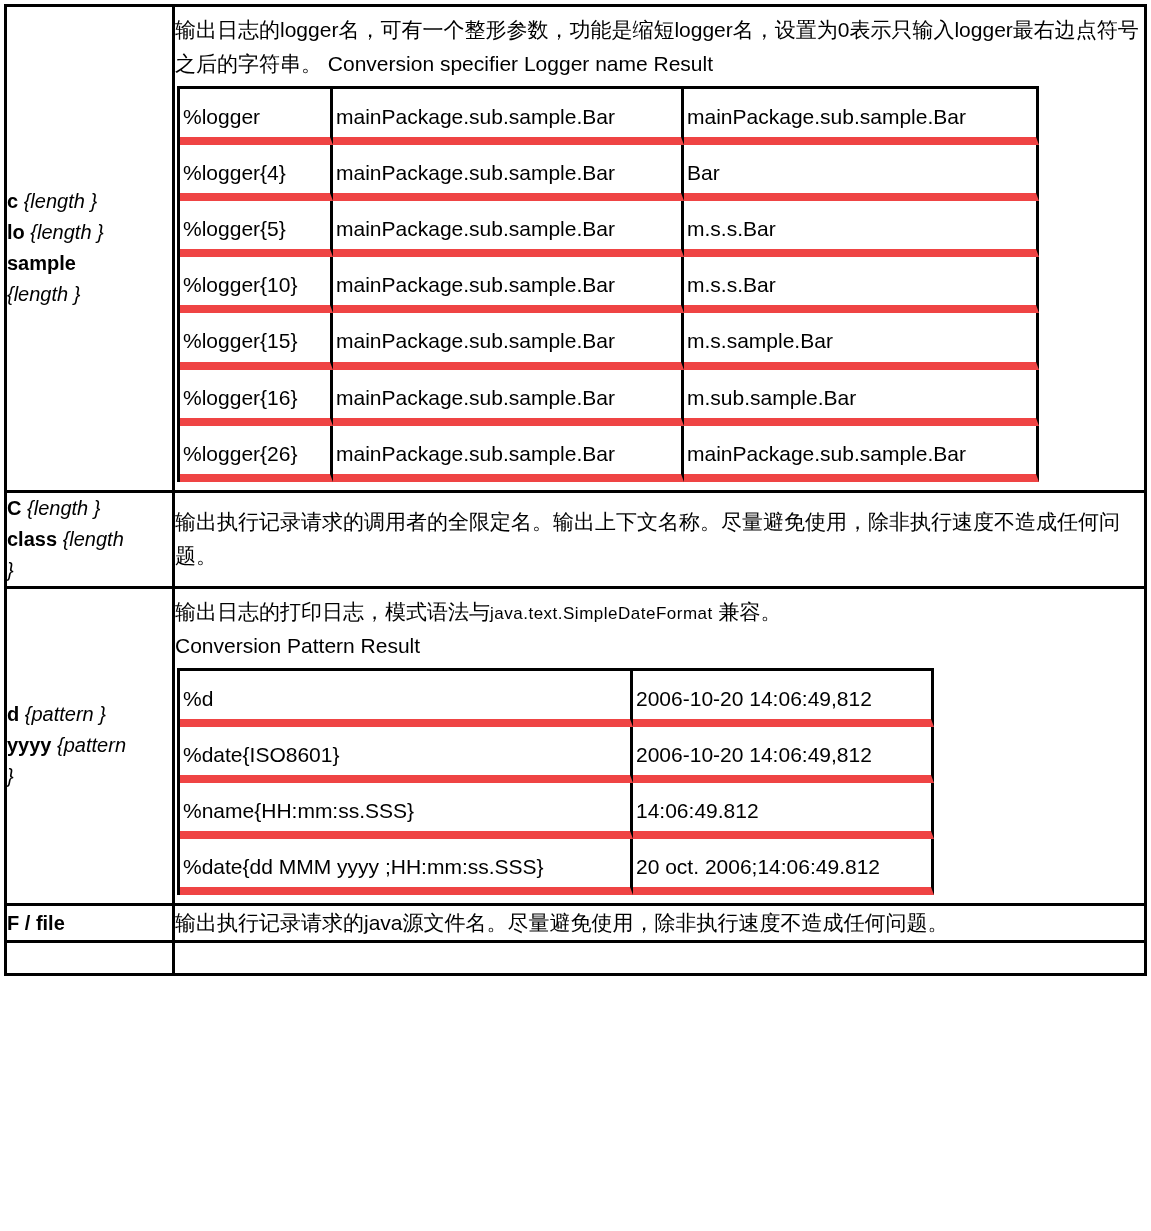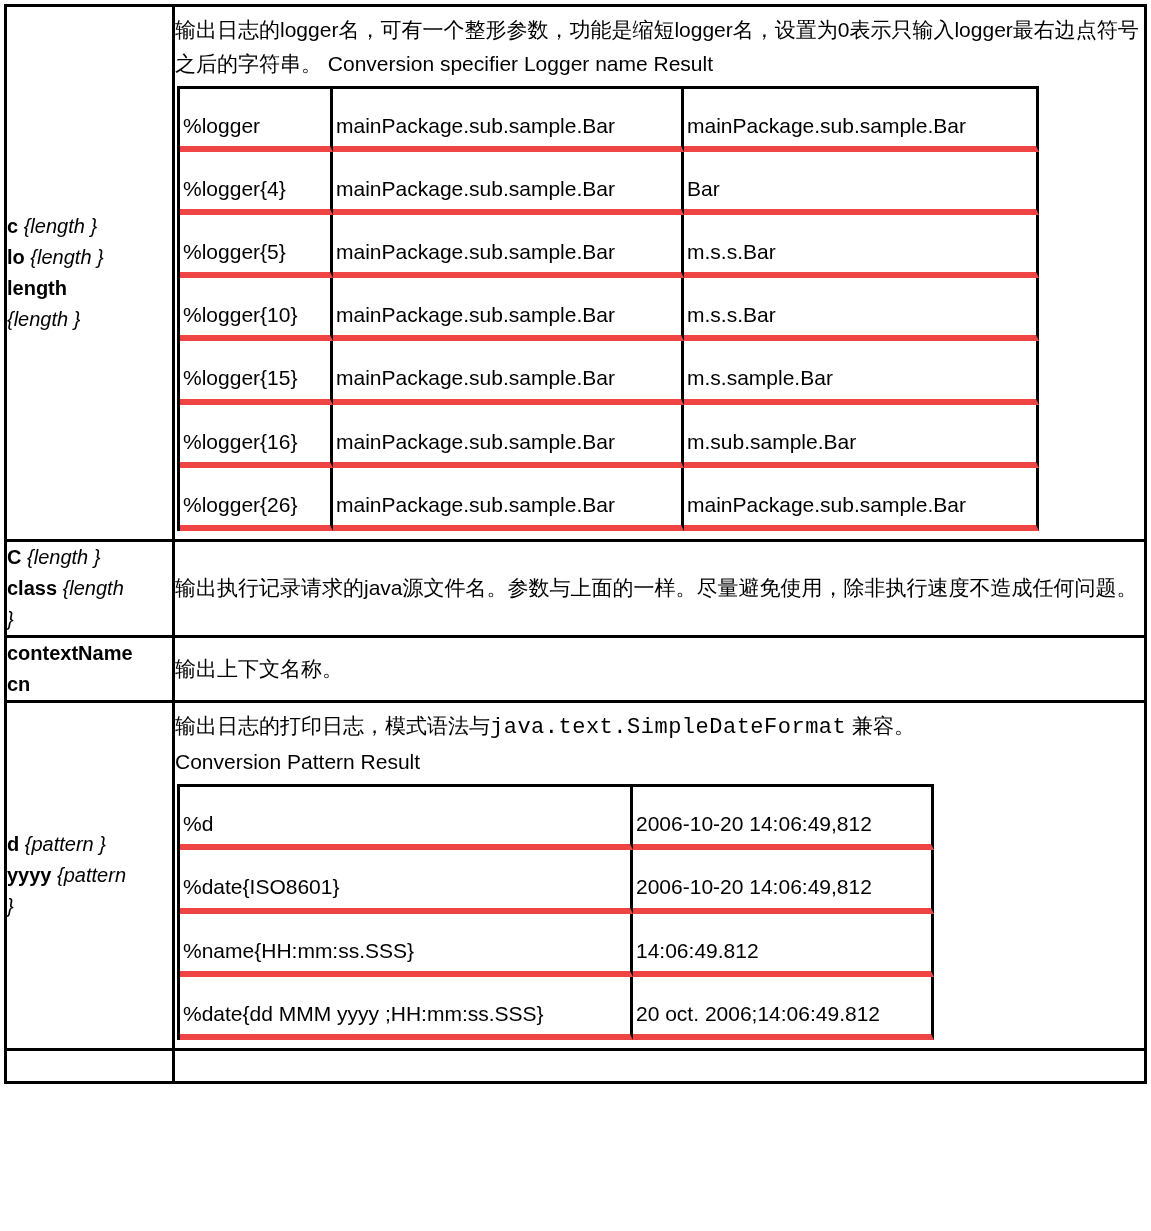--- a/index.html
+++ b/index.html
@@ -61,40 +61,40 @@
   
   p.para {
     margin: 0;
     padding: 0;
     font-size: 21px;
     line-height: 1.62;
     letter-spacing: 0px;
   }
   p.para.first { padding-top: 6px; }
   .mono {
-    font-family: Liberation Mono, monospace;
-    font-size: 22px;
+    font-family: Liberation Sans, sans-serif;
+    font-size: 17px;
     letter-spacing: 0.5px;
   }
 
   
   table.nested {
     border-collapse: separate;
     border-spacing: 0;
     table-layout: fixed;
     margin: 5px 0 8px 2px;
     border-top: 3px solid #000;
     border-left: 3px solid #000;
   }
   table.nested td {
     border-right: 3px solid #000;
-    border-bottom: 6px solid #ef4444;
+    border-bottom: 8px solid #ef4444;
     font-size: 21px;
     line-height: 1.1;
-    padding: 25px 0px 9px 3px;
+    padding: 16px 0px 9px 3px;
     white-space: nowrap;
     overflow: hidden;
     vertical-align: middle;
   }
 
   table.logger-tbl { width: 850px; }
   table.logger-tbl td.c1 { width: 147px; }
   table.logger-tbl td.c2 { width: 345px; }
   table.logger-tbl td.c3 { width: 349px; }
 
@@ -109,21 +109,21 @@
 
 <div class="page">
 
   <table class="outer">
     <tbody>
 
       <tr>
         <td class="spec">
           <span class="ln"><b>c</b> <i>{length }</i></span>
           <span class="ln"><b>lo</b> <i>{length }</i></span>
-          <span class="ln"><b>length</b></span>
+          <span class="ln"><b>sample</b></span>
           <span class="ln"><i>{length }</i></span>
         </td>
         <td class="desc">
           <p class="para first">输出日志的logger名，可有一个整形参数，功能是缩短logger名，设置为0表示只输入logger最右边点符号之后的字符串。 Conversion specifier Logger name Result</p>
 
           <table class="nested logger-tbl">
             <tbody>
               <tr>
                 <td class="c1">%logger</td>
                 <td class="c2">mainPackage.sub.sample.Bar</td>
@@ -164,33 +164,24 @@
         </td>
       </tr>
 
       <tr>
         <td class="spec">
           <span class="ln"><b>C</b> <i>{length }</i></span>
           <span class="ln"><b>class</b> <i>{length</i></span>
           <span class="ln"><i>}</i></span>
         </td>
         <td class="desc">
-          <p class="para">输出执行记录请求的java源文件名。参数与上面的一样。尽量避免使用，除非执行速度不造成任何问题。</p>
-        </td>
-      </tr>
-
-      <tr>
-        <td class="spec">
-          <span class="ln"><b>contextName</b></span>
-          <span class="ln"><b>cn</b></span>
-        </td>
-        <td class="desc">
-          <p class="para">输出上下文名称。</p>
-        </td>
-      </tr>
+          <p class="para">输出执行记录请求的调用者的全限定名。输出上下文名称。尽量避免使用，除非执行速度不造成任何问题。</p>
+        </td>
+      </tr>
+
 
       <tr>
         <td class="spec">
           <span class="ln"><b>d</b> <i>{pattern }</i></span>
           <span class="ln"><b>yyyy</b> <i>{pattern</i></span>
           <span class="ln"><i>}</i></span>
         </td>
         <td class="desc">
           <p class="para first"><span>输出日志的打印日志，模式语法与</span><span class="mono">java.text.SimpleDateFormat</span><span> 兼容。</span></p>
           <p class="para">Conversion Pattern Result</p>
@@ -211,20 +202,28 @@
               </tr>
               <tr>
                 <td class="c1">%date{dd MMM yyyy ;HH:mm:ss.SSS}</td>
                 <td class="c2">20 oct. 2006;14:06:49.812</td>
               </tr>
             </tbody>
           </table>
         </td>
       </tr>
 
+      <tr>
+        <td class="spec">
+          <span class="ln"><b>F / file</b></span>
+        </td>
+        <td class="desc">
+          <p class="para nowrap">输出执行记录请求的java源文件名。尽量避免使用，除非执行速度不造成任何问题。</p>
+        </td>
+      </tr>
 
       <tr>
         <td class="spec" style="height:30px"></td>
         <td class="desc"></td>
       </tr>
 
     </tbody>
   </table>
 
 </div>

